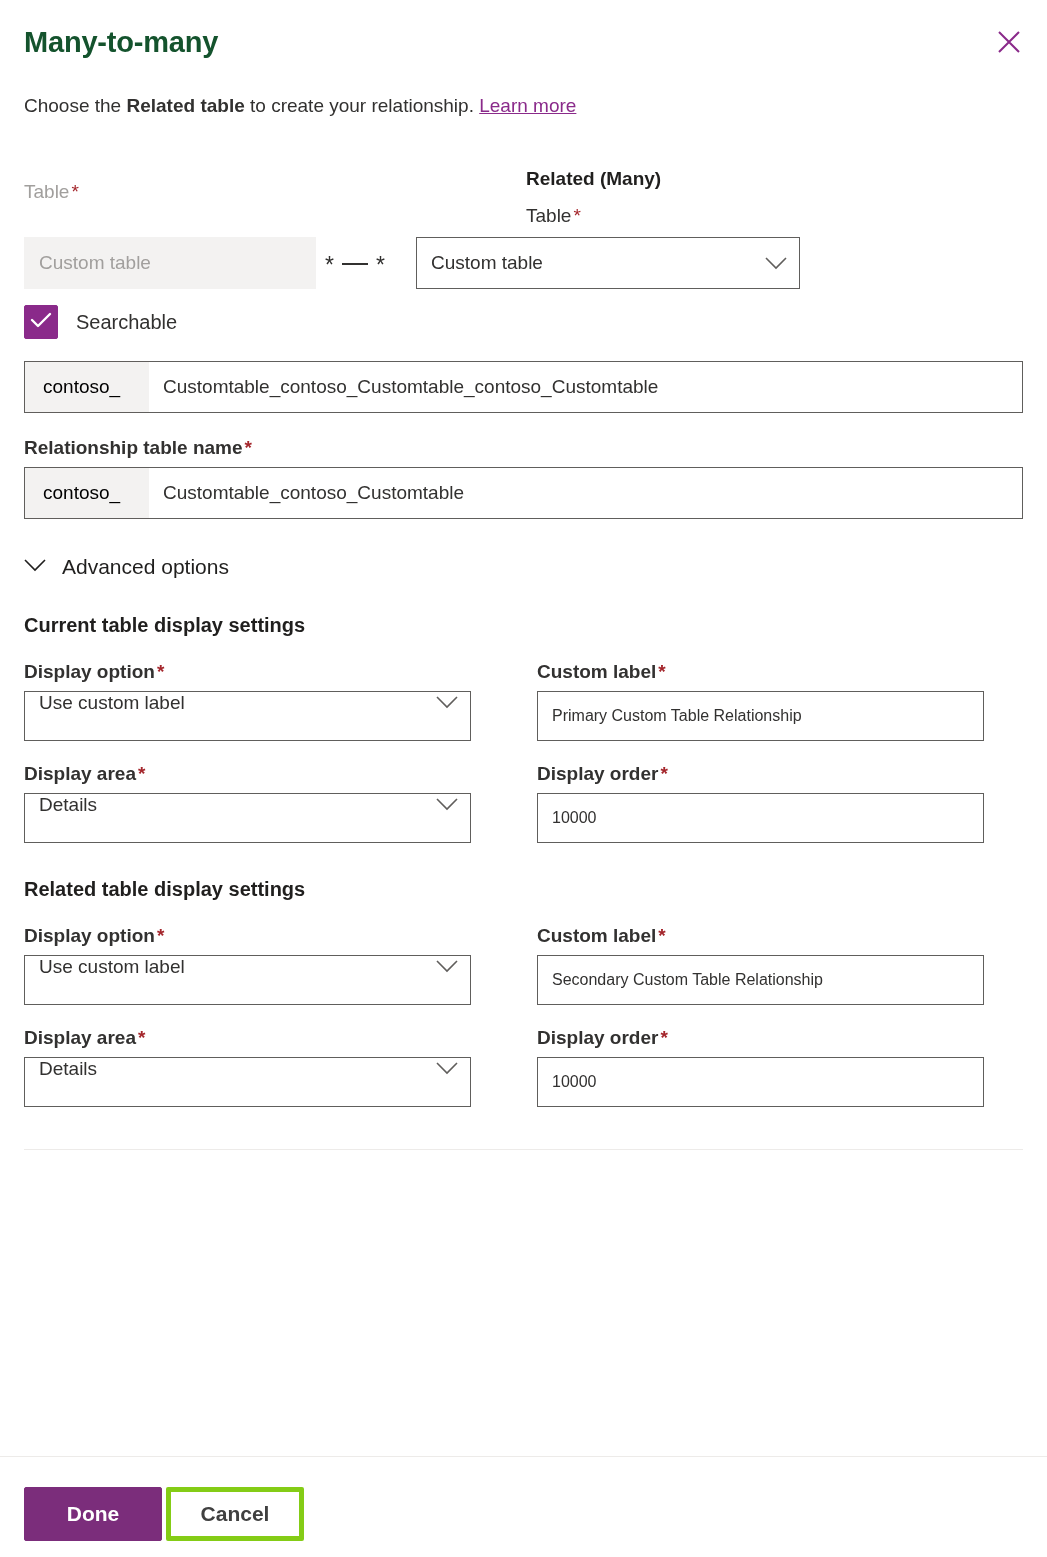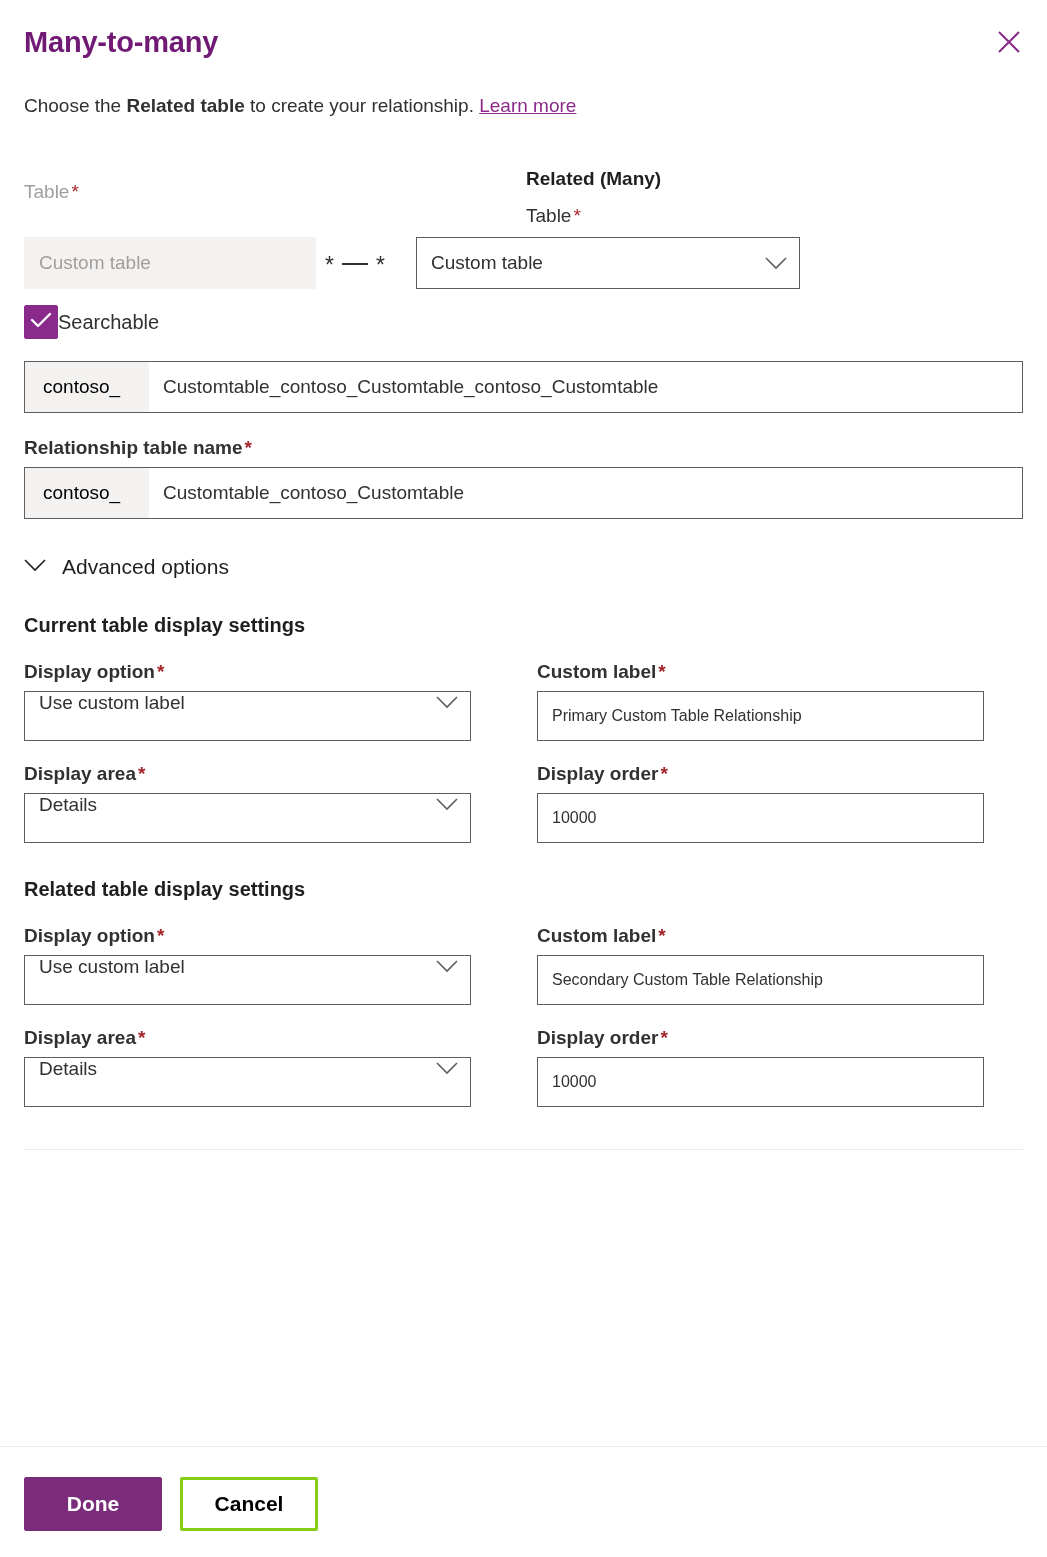--- a/index.html
+++ b/index.html
@@ -27,21 +27,21 @@
 
   
   .header {
     padding: 24px 24px 0 24px;
     position: relative;
     flex: 0 0 auto;
   }
   .panel-title {
     font-size: 29px;
     font-weight: bold;
-    color: #701a75;
+    color: #14532d;
     letter-spacing: -0.2px;
     margin: 0;
     line-height: 36px;
   }
   .close-btn {
     position: absolute;
     top: 22px;
     right: 18px;
     width: 40px;
     height: 40px;
@@ -157,20 +157,21 @@
     color: #323130;
     cursor: pointer;
   }
   .dropdown .chev { color: #605e5c; display: flex; align-items: center; }
 
   
   .check-row {
     display: flex;
     align-items: center;
     margin-top: 16px;
+    gap: 18px;
     cursor: pointer;
     width: fit-content;
   }
   .checkbox {
     width: 34px;
     height: 34px;
     background: #8a2a8a;
     border: 1px solid #8a2a8a;
     border-radius: 2px;
     display: flex;
@@ -267,23 +268,23 @@
   .inner-divider {
     border-top: 1px solid #edebe9;
     margin-top: 42px;
     width: 999px;
   }
 
   
   .footer {
     flex: 0 0 auto;
     border-top: 1px solid #edebe9;
-    padding: 30px 24px 26px 24px;
-    display: flex;
-    gap: 18px;
+    padding: 30px 24px 16px 24px;
+    display: flex;
+    gap: 4px;
     align-items: flex-start;
   }
   .btn {
     height: 54px;
     min-width: 138px;
     font-size: 21px;
     font-weight: bold;
     display: inline-flex;
     align-items: center;
     justify-content: center;
@@ -291,22 +292,22 @@
     padding: 0 20px;
     border-radius: 2px;
   }
   .btn-primary {
     background: #7b2d7b;
     color: #ffffff;
     border: 1px solid #7b2d7b;
   }
   .btn-secondary {
     background: #ffffff;
-    color: #000000;
-    border: 3px solid #84cc16;
+    color: #404040;
+    border: 5px solid #84cc16;
   }
 </style>
 </head>
 <body>
 
 <div class="panel">
 
   <div class="header">
     <h1 class="panel-title">Many-to-many</h1>
 

